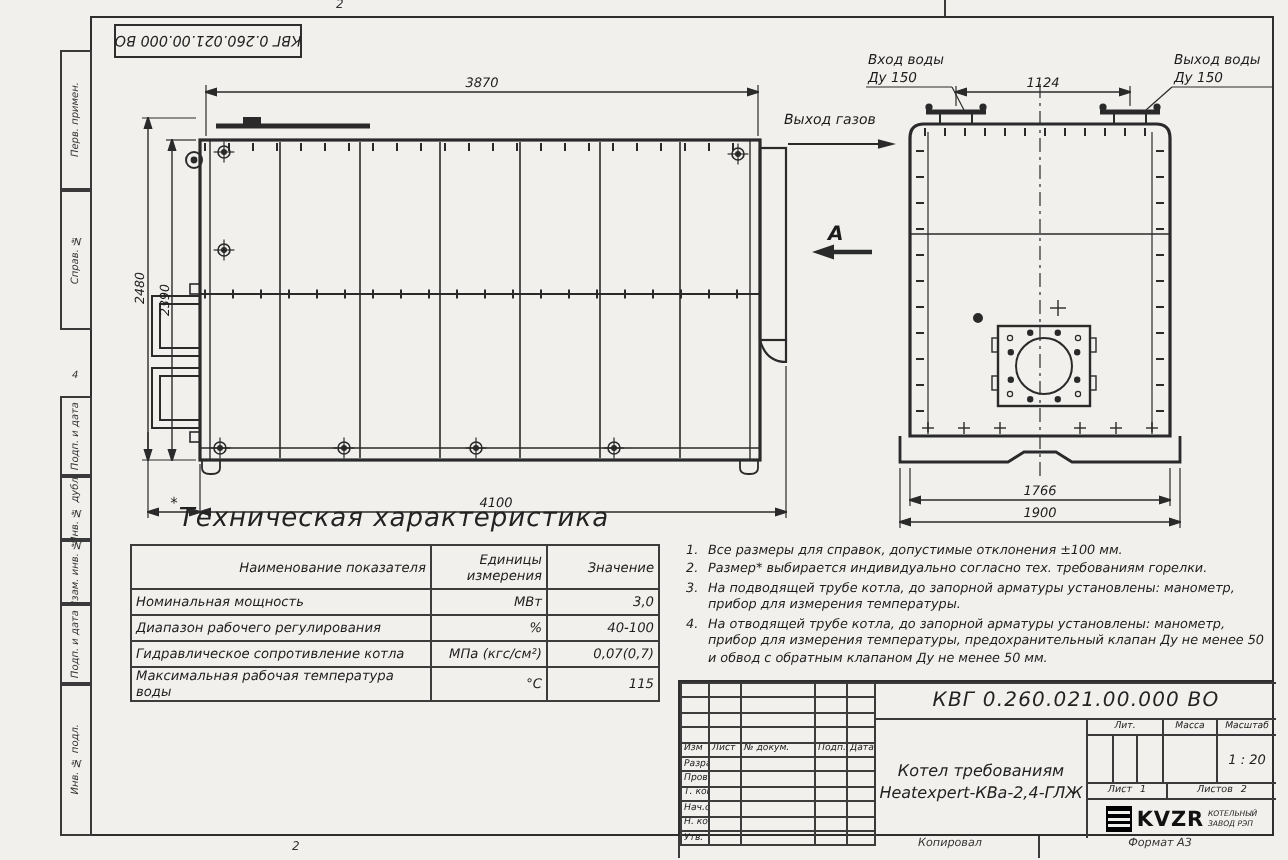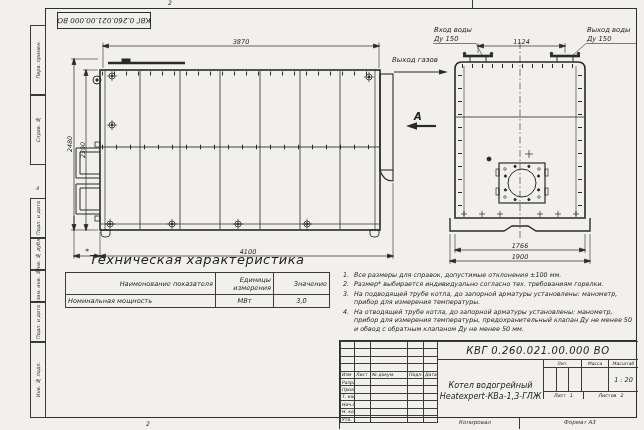--- a/index.html
+++ b/index.html
@@ -12,21 +12,21 @@
   .stamp180{position:absolute;left:57px;top:12px;width:94px;height:17px;border:1.2px solid #2e2e2e;box-sizing:border-box;display:flex;align-items:center;justify-content:center;transform:rotate(180deg);font-size:7.2px;font-style:italic;white-space:nowrap;}
   svg{position:absolute;overflow:visible;}
   svg text{font-family:"DejaVu Sans",sans-serif;font-style:italic;fill:#1c1c1c;}
   svg line,svg path,svg rect,svg circle,svg polyline{stroke:#2a2a2a;}
   .tbl-title{position:absolute;left:65px;top:252px;width:264px;text-align:center;font-size:13px;font-style:italic;letter-spacing:.5px;}
   table.spec{position:absolute;left:65px;top:272px;width:264px;border-collapse:collapse;table-layout:fixed;font-style:italic;}
   table.spec th,table.spec td{border:1px solid #3c3c3c;font-weight:normal;font-size:6.6px;padding:0 2px;color:#1d1d1d;}
   table.spec th{height:21px;text-align:right;}
   table.spec td{height:12px;}
   td.c-name{text-align:left;padding-left:4px;}
-  td.c-unit,td.c-val{text-align:center;}
+  td.c-unit,td.c-val{text-align:right;}
   .notes{position:absolute;left:343px;top:271px;width:294px;font-style:italic;font-size:6.4px;line-height:1.32;color:#1d1d1d;}
   .note{display:flex;margin-bottom:1px;}
   .note-num{width:11px;flex:0 0 11px;}
   .note-text{flex:1;}
   
   .tb{position:absolute;left:339px;top:340px;width:298px;height:78px;border:1.2px solid #2e2e2e;box-sizing:border-box;font-style:italic;background:#f1f0ed;}
   .tb .cell{position:absolute;border-left:.9px solid #3a3a3a;border-top:.9px solid #3a3a3a;box-sizing:border-box;display:flex;align-items:center;justify-content:center;}
   table.tbgrid{position:absolute;left:0;top:0;width:97px;height:78px;border-collapse:collapse;table-layout:fixed;}
   table.tbgrid td{border:.8px solid #3c3c3c;font-size:4.6px;font-style:italic;padding:0 1px;height:6.4px;white-space:nowrap;overflow:hidden;color:#222;}
   .docnum{left:97px;top:0;width:201px;height:18px;font-size:10px;letter-spacing:.6px;}
@@ -264,25 +264,40 @@
       </tr>
     </thead>
     <tbody>
 
         <tr>
           <td class="c-name">Номинальная мощность</td>
           <td class="c-unit">МВт</td>
           <td class="c-val">3,0</td>
         </tr>
 
-
-
-
-
-
+        <tr>
+          <td class="c-name">Диапазон рабочего регулирования</td>
+          <td class="c-unit">%</td>
+          <td class="c-val">40-100</td>
+        </tr>
+
+
+
+        <tr>
+          <td class="c-name">Гидравлическое сопротивление котла</td>
+          <td class="c-unit">МПа (кгс/см²)</td>
+          <td class="c-val">0,07(0,7)</td>
+        </tr>
+
+
+        <tr>
+          <td class="c-name">Максимальная рабочая температура воды</td>
+          <td class="c-unit">°С</td>
+          <td class="c-val">115</td>
+        </tr>
 
       </tbody>
   </table>
 
   <div class="notes">
 
       <div class="note">
         <span class="note-num">1.</span>
         <span class="note-text">Все размеры для справок, допустимые отклонения ±100 мм.</span>
       </div>
@@ -387,37 +402,45 @@
             <td>Утв.</td>
             <td></td>
             <td></td>
             <td></td>
             <td></td>
           </tr>
     </tbody>
       </table>
     <div class="cell docnum">КВГ 0.260.021.00.000 ВО</div>
     <div class="cell namecell">
-      <div>Котел водогрейный</div>
-      <div>Heatexpert-КВа-1,3-ГЛЖ</div>
+      <div>Котел требованиям</div>
+      <div>Heatexpert-КВа-2,4-ГЛЖ</div>
     </div>
     <div class="cell lith" style="left:203px;top:18px;width:38px">Лит.</div>
     <div class="cell lith" style="left:241px;top:18px;width:27px">Масса</div>
     <div class="cell lith" style="left:268px;top:18px;width:30px">Масштаб</div>
     <div class="cell" style="left:203px;top:26px;width:13px;height:24px"></div>
     <div class="cell" style="left:216px;top:26px;width:12px;height:24px"></div>
     <div class="cell" style="left:228px;top:26px;width:13px;height:24px"></div>
     <div class="cell" style="left:241px;top:26px;width:27px;height:24px"></div>
     <div class="cell scaleval" style="left:268px;top:26px;width:30px;height:24px">1 : 20</div>
     <div class="cell sheetrow" style="left:203px;top:50px;width:40px;height:8px">
       <span>Лист</span>
       <span>1</span>
     </div>
     <div class="cell sheetrow" style="left:243px;top:50px;width:55px;height:8px">
       <span>Листов</span>
       <span>2</span>
     </div>
+    <div class="cell logo">
+      <div class="logo-mark"></div>
+      <div class="logo-txt">KVZR</div>
+      <div class="logo-sub">
+        <div>КОТЕЛЬНЫЙ</div>
+        <div>ЗАВОД РЭП</div>
+      </div>
+    </div>
   </div>
 
   <div class="botlabel" style="left:435px;width:80px;text-align:center">Копировал</div>
   <div class="botlabel" style="left:540px;width:80px;text-align:center">Формат А3</div>
 
 </div>
 
 </body></html>

